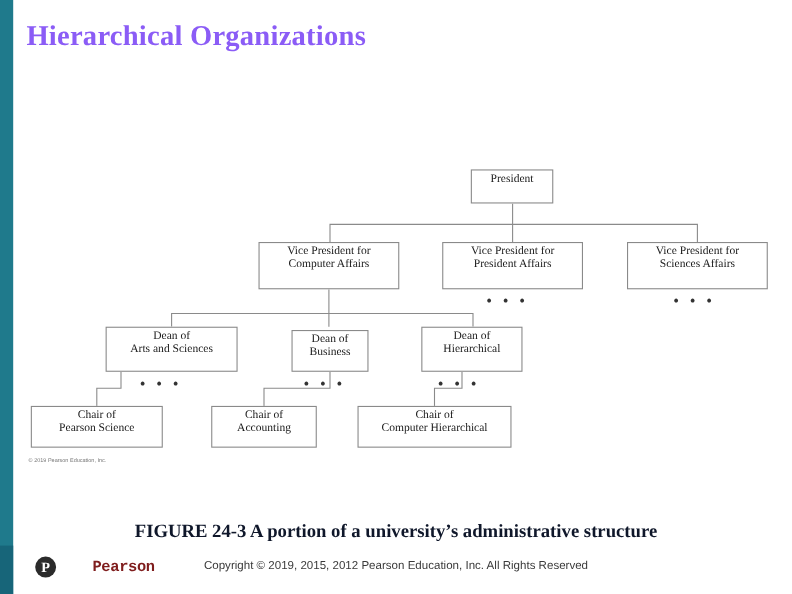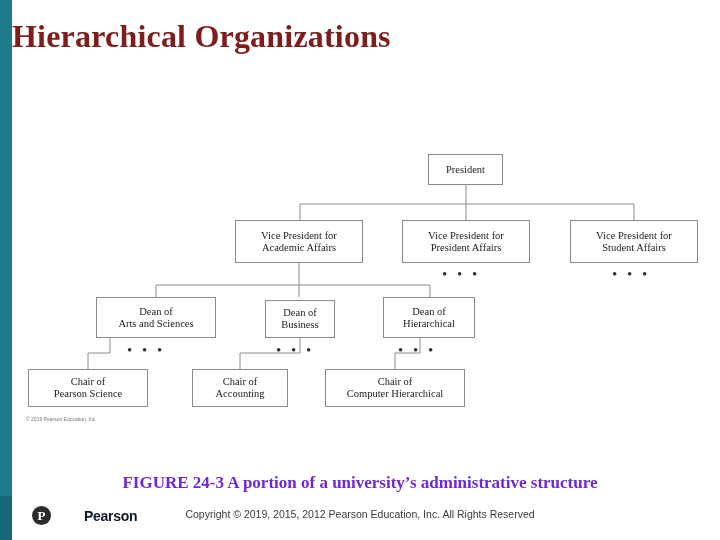--- a/index.html
+++ b/index.html
@@ -29,26 +29,26 @@
     left: 0;
     top: 496px;
     width: 12px;
     height: 44px;
     background: #176579;
   }
 
   
   #slide-title {
     position: absolute;
-    left: 12px;
+    left: 24px;
     top: 18px;
     font-family: "Liberation Serif", serif;
-    font-size: 32px;
-    font-weight: bold;
-    color: #7f1d1d;
+    font-size: 26px;
+    font-weight: bold;
+    color: #8b5cf6;
     letter-spacing: 0.2px;
     white-space: nowrap;
   }
 
   
   #figure-area {
     position: absolute;
     left: 0;
     top: 120px;
     width: 720px;
@@ -65,21 +65,20 @@
     box-sizing: border-box;
     border: 1px solid #8a8a8a;
     background: #ffffff;
     font-family: "Liberation Serif", serif;
     font-size: 10.5px;
     color: #1a1a1a;
     text-align: center;
     display: flex;
     flex-direction: column;
     align-items: center;
-    justify-content: center;
     line-height: 12px;
     padding: 2px 3px;
   }
   .node-box span {
     display: block;
     white-space: nowrap;
   }
 
   .ellipsis {
     position: absolute;
@@ -103,21 +102,21 @@
   
   #figure-caption {
     position: absolute;
     left: 0;
     top: 473px;
     width: 720px;
     text-align: center;
     font-family: "Liberation Serif", serif;
     font-size: 17px;
     font-weight: bold;
-    color: #6d28d9;
+    color: #0f172a;
     white-space: nowrap;
   }
 
   
   #footer-copyright {
     position: absolute;
     left: 0;
     top: 508px;
     width: 720px;
     text-align: center;
@@ -141,24 +140,24 @@
     color: #ffffff;
     font-family: "Liberation Serif", serif;
     font-size: 13px;
     font-weight: bold;
     display: flex;
     align-items: center;
     justify-content: center;
     line-height: 1;
   }
   #pearson-word {
-    font-family: Liberation Sans, sans-serif;
+    font-family: Liberation Mono, monospace;
     font-size: 14px;
     font-weight: bold;
-    color: #0f172a;
+    color: #7f1d1d;
     letter-spacing: -0.3px;
     padding-left: 28px;
   }
 </style>
 </head>
 <body>
 
 <div id="left-bar"></div>
 <div id="left-bar-bottom"></div>
 
@@ -182,31 +181,31 @@
       <path d="M420 218 L420 233 L395 233 L395 249"></path>
     </g>
   </svg>
 
   <div class="node-box" style="left:428px; top:34px; width:75px; height:31px;">
     <span>President</span>
   </div>
 
   <div class="node-box" style="left:235px; top:100px; width:128px; height:43px;">
     <span>Vice President for</span>
-    <span>Academic Affairs</span>
+    <span>Computer Affairs</span>
   </div>
 
   <div class="node-box" style="left:402px; top:100px; width:128px; height:43px;">
     <span>Vice President for</span>
     <span>President Affairs</span>
   </div>
 
   <div class="node-box" style="left:570px; top:100px; width:128px; height:43px;">
     <span>Vice President for</span>
-    <span>Student Affairs</span>
+    <span>Sciences Affairs</span>
   </div>
 
   <div class="node-box" style="left:96px; top:177px; width:120px; height:41px;">
     <span>Dean of</span>
     <span>Arts and Sciences</span>
   </div>
 
   <div class="node-box" style="left:265px; top:180px; width:70px; height:38px;">
     <span>Dean of</span>
     <span>Business</span>

